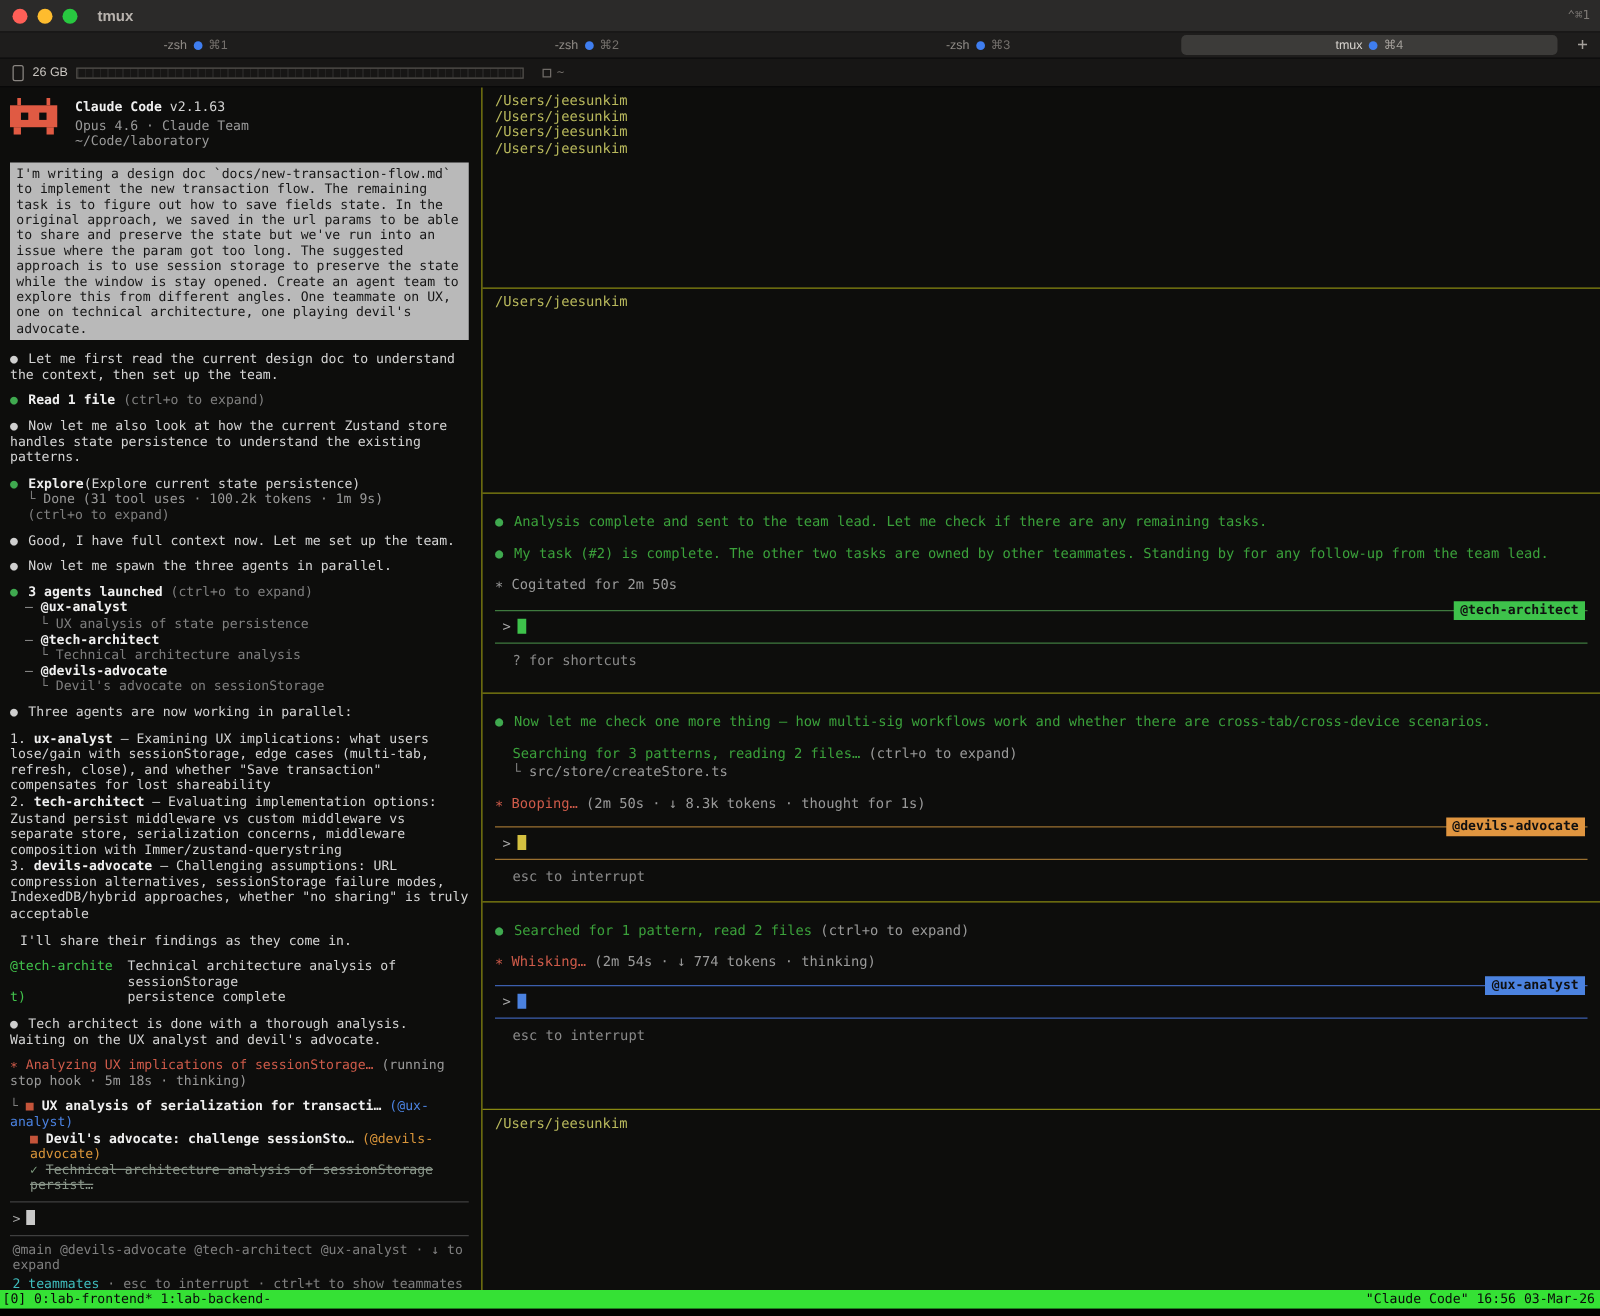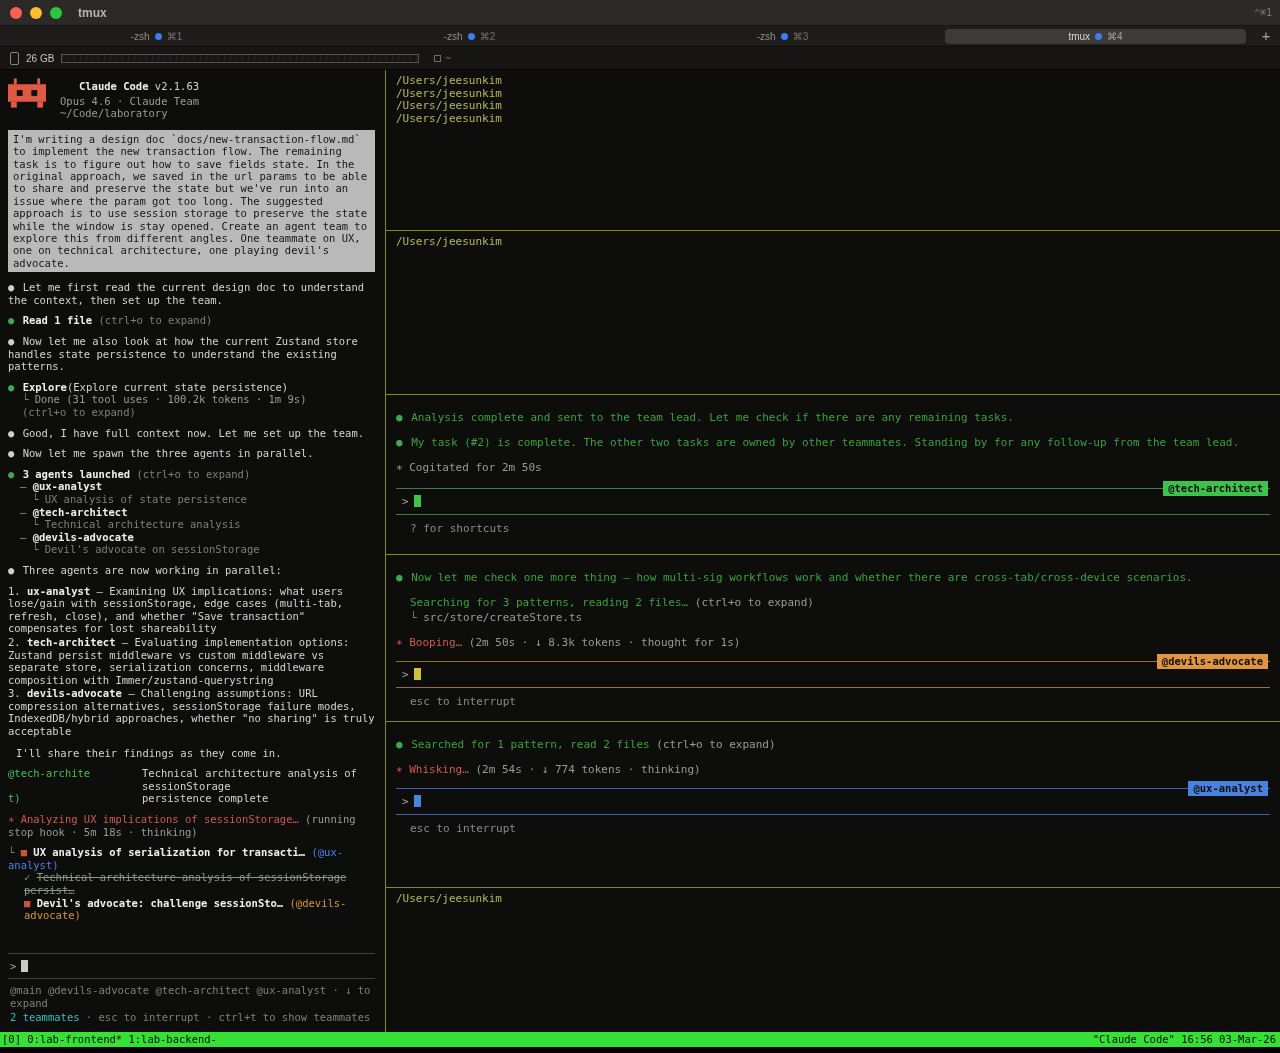--- a/index.html
+++ b/index.html
@@ -34,34 +34,34 @@
   .sq { display:inline-block; width:7px; height:7px; border:1px solid #6f6b67; }
 
   
   .main { height:962px; display:flex; background:#0d0d0c; }
   .left-pane { width:386px; border-right:1px solid #888811; padding:8px 10px 4px 8px; display:flex; flex-direction:column; font-size:10.5px; line-height:12.6px; color:#d4d4d4; overflow:hidden; }
   .right-col { flex:1; display:flex; flex-direction:column; min-width:0; }
 
   
   .cc-header { display:flex; gap:14px; margin-bottom:10px; align-items:flex-start; }
   .cc-head-text { padding-top:2px; }
-  .cc-title-line { margin-bottom:2px;text-align:right; }
+  .cc-title-line { margin-bottom:2px; }
   .bold { font-weight:bold; color:#efefef; }
   .dim { color:#9a9a9a; }
   .dim2 { color:#7f7f7f; }
   .user-block { background:#b9b9b9; color:#161616; padding:3px 5px; margin-bottom:9px; line-height:12.4px; }
   .msg { margin-bottom:8px; }
   .bullet { color:#cfcfcf; margin-right:2px; }
   .bullet.green { color:#3fa94f; }
   .sub { padding-left:14px; }
   .agent-line { padding-left:12px; }
   .task-line { padding-left:24px; }
   .numitem { margin-bottom:1px; }
   .indented { padding-left:8px; }
-  .teammsg-row { display:flex;gap:40px; }
+  .teammsg-row { display:flex; }
   .sender { width:94px; flex-shrink:0; color:#42c24c; }
   .redtext { color:#cf5b4a; }
   .sq-marker { color:#c4543a; font-weight:bold; }
   .check { color:#7d9a7d; }
   .task-done { color:#8a968a; text-decoration:line-through; }
   .blue-t { color:#4b82e0; }
   .orange-t { color:#d9953a; }
   .teal { color:#3fbcbc; }
   .tasks { margin-bottom:6px; }
   .task-row { margin-bottom:0; }
@@ -223,27 +223,28 @@
         <div class="teammsg-row">
             <span class="sender">@tech-archite</span>
             <span>Technical architecture analysis of sessionStorage</span>
           </div>
         <div class="teammsg-row">
             <span class="sender">t)</span>
             <span>persistence complete</span>
           </div>
       </div>
 
+      <p class="msg"><span class="bullet">●</span> <span>Tech architect is done with a thorough analysis. Waiting on the UX analyst and devil's advocate.</span></p>
 
       <p class="msg"><span class="redtext">∗ Analyzing UX implications of sessionStorage…</span><span class="dim"> (running stop hook · 5m 18s · thinking)</span></p>
 
       <div class="tasks">
         <div class="task-row"><span class="dim2">└</span> <span class="sq-marker">■</span> <span class="bold">UX analysis of serialization for transacti…</span> <span class="blue-t">(@ux-analyst)</span></div>
+        <div class="task-row indent2"><span class="sq-marker">■</span> <span class="bold">Devil's advocate: challenge sessionSto…</span> <span class="orange-t">(@devils-advocate)</span></div>
         <div class="task-row indent2"><span class="check">✓</span> <span class="task-done">Technical architecture analysis of sessionStorage persist…</span></div>
-        <div class="task-row indent2"><span class="sq-marker">■</span> <span class="bold">Devil's advocate: challenge sessionSto…</span> <span class="orange-t">(@devils-advocate)</span></div>
       </div>
 
       <div class="lprompt">
         <span class="chev">&gt;</span><span class="cursor gray-cursor"></span>
       </div>
       <div class="lfooter">
         <div class="dim2"><span>@main @devils-advocate @tech-architect @ux-analyst</span><span> · ↓ to expand</span></div>
         <div><span class="teal">2 teammates</span><span class="dim2"> · esc to interrupt · ctrl+t to show teammates</span></div>
       </div>
     </div>

